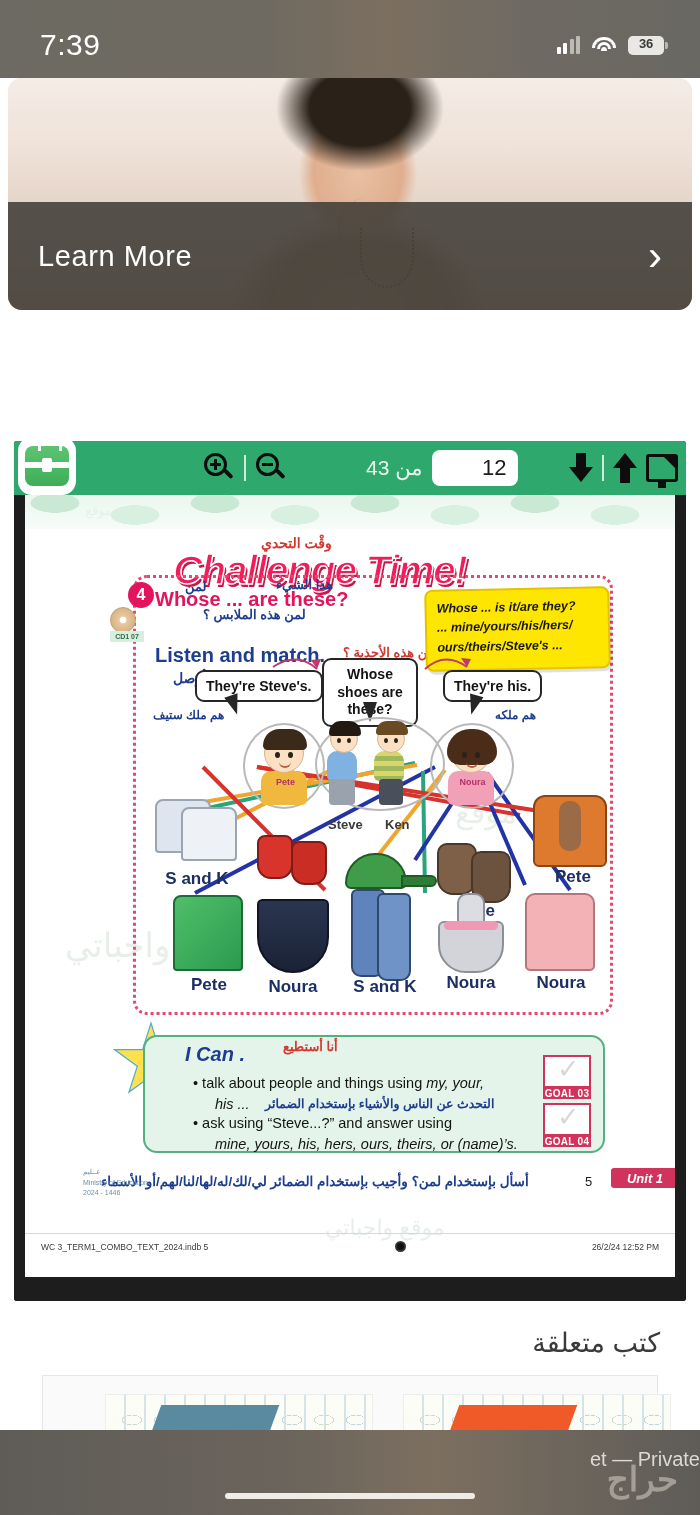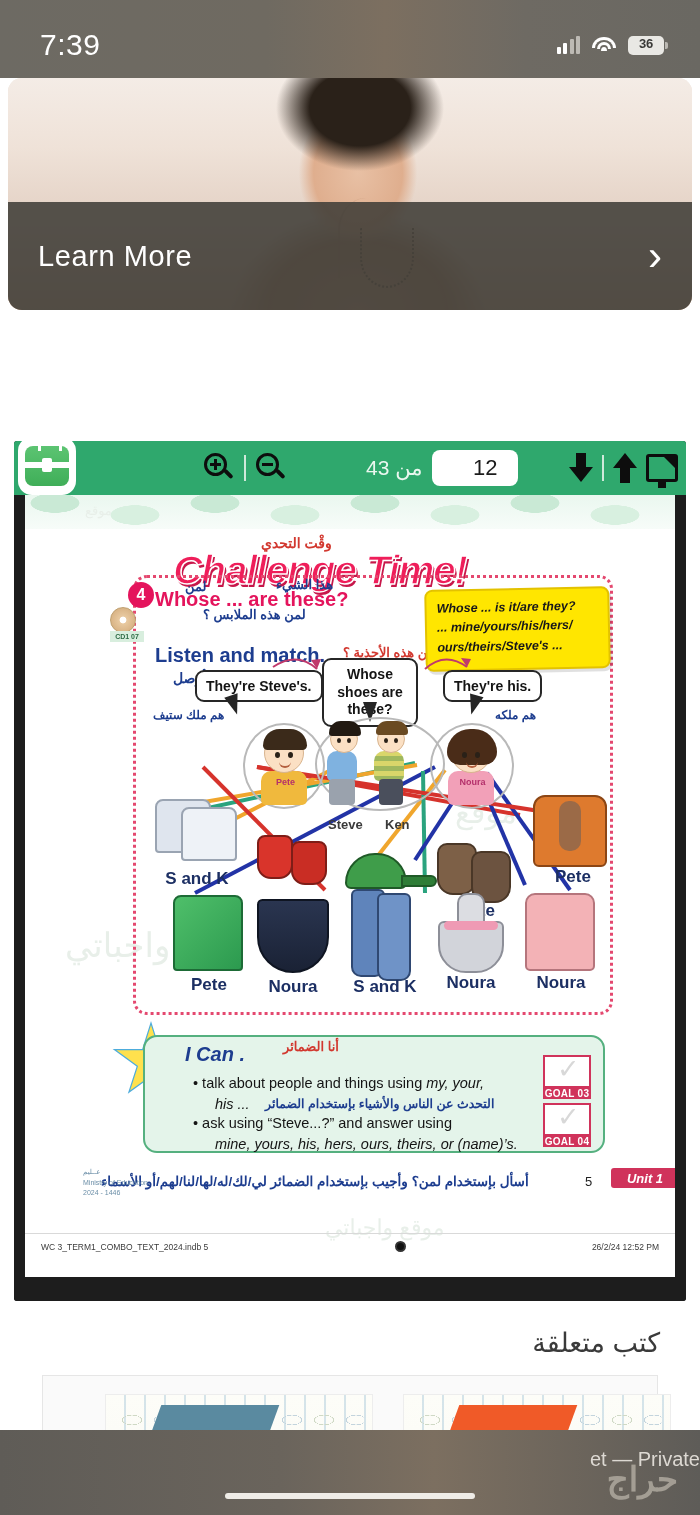--- a/index.html
+++ b/index.html
@@ -84,21 +84,21 @@
            border-radius:50%; }
   .mag:after { content:''; position:absolute; left:19px; top:19px; width:11px; height:3.5px;
                background:#0d0d0d; transform:rotate(45deg); border-radius:2px; }
   .mag b { position:absolute; left:6px; top:9.5px; width:11px; height:3px; background:#0d0d0d; }
   .mag em { position:absolute; left:10px; top:5.5px; width:3px; height:11px; background:#0d0d0d; }
   .tb-div { width:2px; height:26px; background:#cfe9da; }
   .tb-pagegrp { position:absolute; left:352px; top:0; height:54px; display:flex;
                 align-items:center; gap:10px; }
   .of-label { color:#eaf7ef; font-size:21px; direction:rtl; }
   .page-input { width:86px; height:36px; background:#fff; border-radius:8px; border:none;
-                text-align:right; padding-right:21px; font-size:22px; color:#1b1b1b;
+                text-align:right; padding-right:12px; font-size:22px; color:#1b1b1b;
                 font-family:"Liberation Sans", sans-serif; }
   .tb-right { position:absolute; right:8px; top:0; height:54px; display:flex;
               align-items:center; gap:9px; }
   .arw { width:24px; height:30px; position:relative; cursor:pointer; }
   .arw i { position:absolute; left:7px; top:0; width:10px; height:17px; background:#0d0d0d; }
   .arw:after { content:''; position:absolute; left:0; top:14px; width:0; height:0;
                border-left:12px solid transparent; border-right:12px solid transparent;
                border-top:15px solid #0d0d0d; }
   .arw.up i { top:13px; }
   .arw.up:after { top:0; border-top:none; border-bottom:15px solid #0d0d0d; }
@@ -494,21 +494,21 @@
         </div>
         <div class="item" style="left:500px;top:398px;width:86px;height:90px;">
           <div style="width:70px;height:78px;background:#f3b2b6;border:2px solid #b5757c;border-radius:10px 10px 5px 5px;"></div>
           <div class="cap" style="top:80px;left:36px;">Noura</div>
         </div>
 
         <div class="star2"></div>
         <div class="star"></div>
         <div class="icanbox"></div>
         <div class="ican-t">I Can .</div>
-        <div class="ican-ar">أنا الضمائر</div>
+        <div class="ican-ar">أنا أستطيع</div>
 
         <div class="bullet" style="left:180px;top:578px;width:330px;">
           <span style="margin-left:-12px;">•</span>
           <span>talk about people and things using </span><i>my, your,</i><br>
           <i style="margin-left:10px;">his ...</i>
         </div>
         <div class="bl-ar" style="left:240px;top:601px;">التحدث عن الناس والأشياء بإستخدام الضمائر</div>
 
         <div class="bullet" style="left:180px;top:618px;width:350px;">
           <span style="margin-left:-12px;">•</span>

